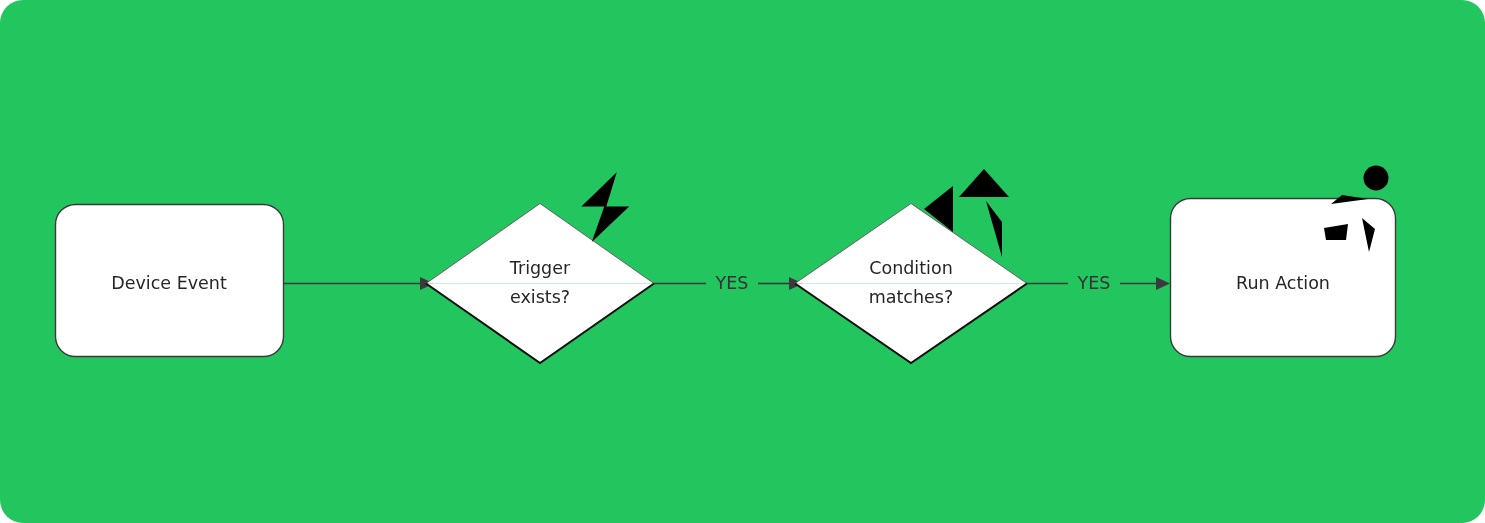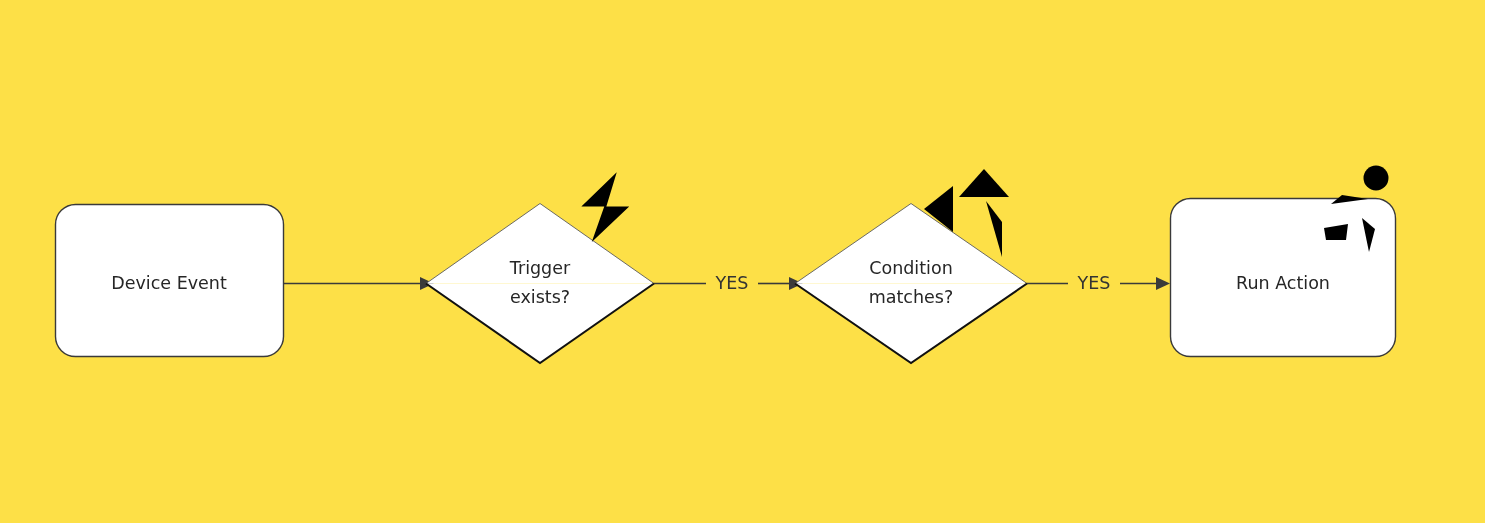--- a/index.html
+++ b/index.html
@@ -8,22 +8,23 @@
     padding: 0;
     background: #ffffff;
   }
   body {
     font-family: "DejaVu Sans", "Liberation Sans", sans-serif;
   }
   #canvas {
     position: relative;
     width: 1485px;
     height: 523px;
-    background: #fde047;
+    background: #22c55e;
     overflow: hidden;
+    border-radius: 23px;
   }
   #flow-svg {
     position: absolute;
     top: 0;
     left: 0;
     width: 1485px;
     height: 523px;
     display: block;
   }
   .node-shape {

